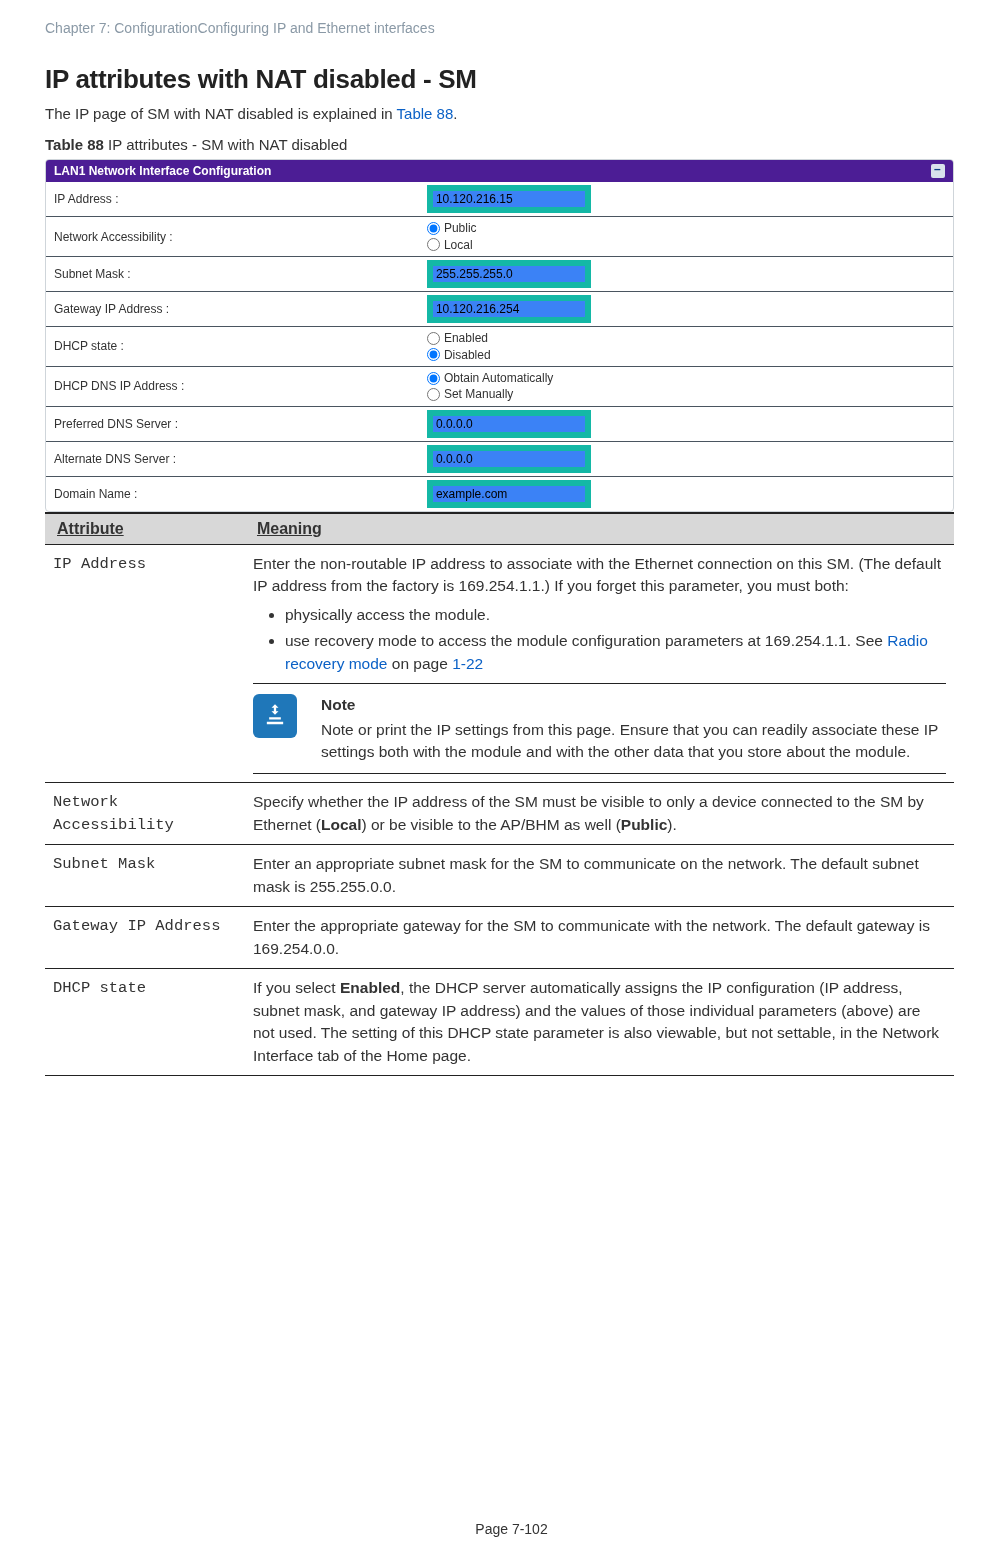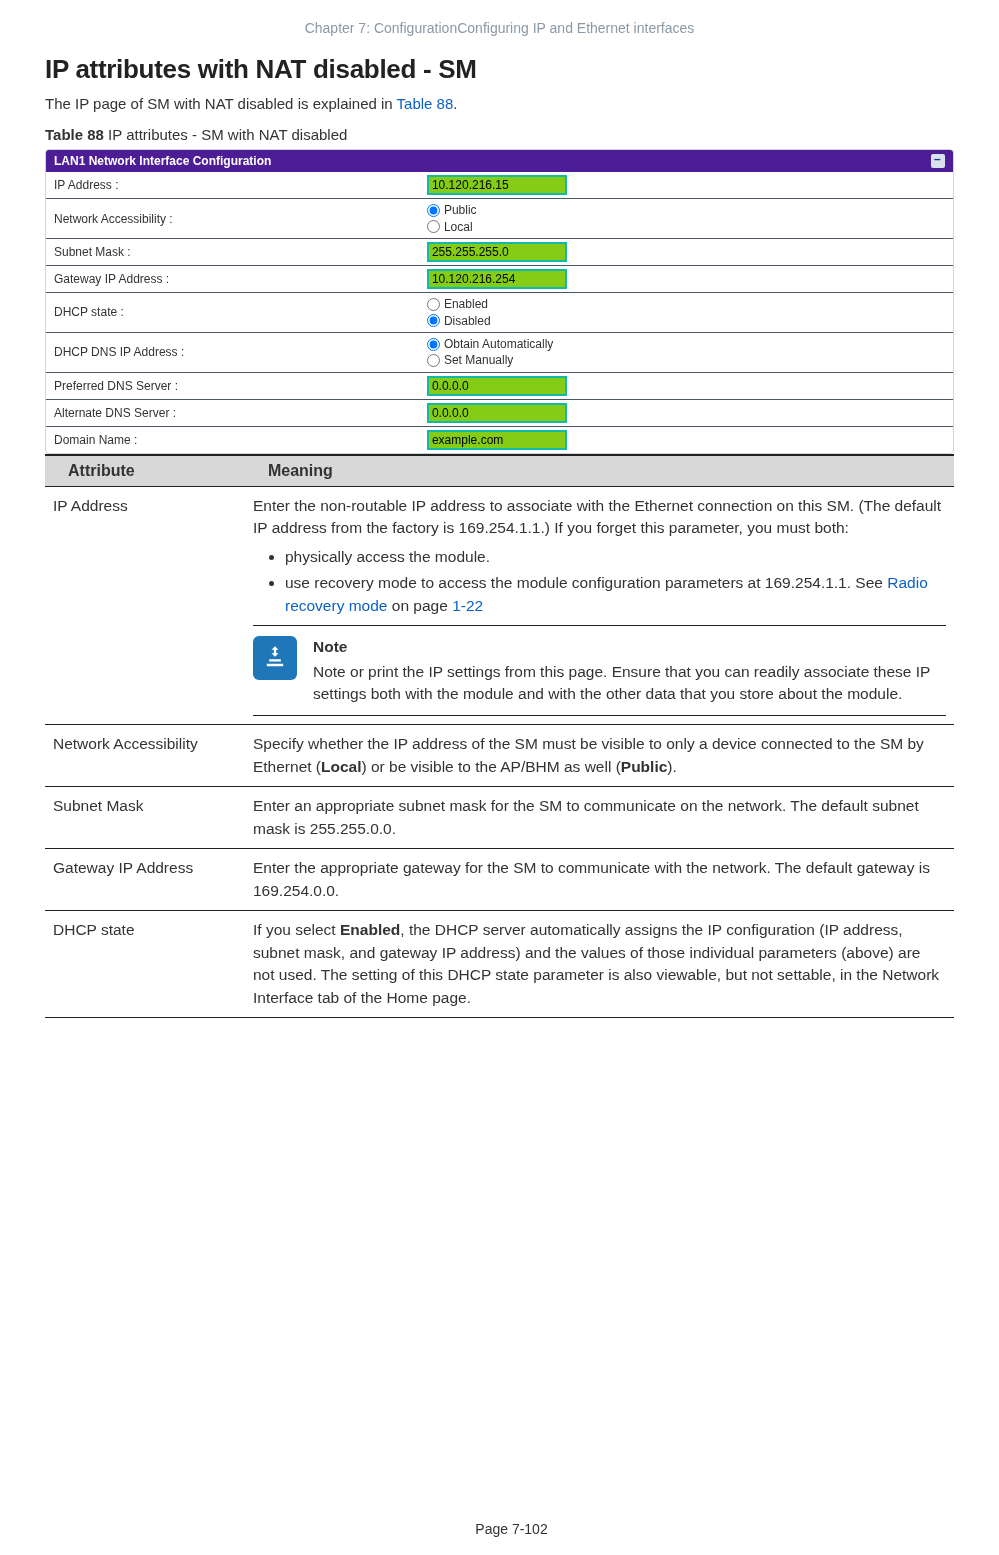--- a/index.html
+++ b/index.html
@@ -10,24 +10,24 @@
     height: 1555px;
     color: #333;
     font-size: 15px;
     position: relative;
   }
   .page {
     padding: 20px 45px 0 45px;
   }
   .running-header {
     display: flex;
-    justify-content: center;
+    justify-content: flex-start;
     color: #8a99a6;
     font-size: 14px;
-    margin-bottom: 18px;
+    margin-bottom: 28px;
   }
   h2.section-title {
     font-size: 26px;
     font-weight: bold;
     color: #222;
     margin-bottom: 10px;
     font-family: "Arial Narrow", Arial, sans-serif;
     letter-spacing: -0.3px;
   }
   .intro-line { margin-bottom: 14px; }
@@ -79,60 +79,61 @@
     color: #333;
   }
   .form-value {
     width: 58%;
     padding: 2px 0;
   }
   .form-value input[type="text"] {
     font-family: Arial;
     font-size: 12px;
     padding: 1px 3px;
-    border: 2px solid #14b8a6;
-    background: #84cc16;
-    width: 140px;
+    border: 6px solid #14b8a6;
+    background: #3b82f6;
+    width: 164px;
   }
   .radio-line { display:flex; align-items:center; gap:4px; padding:1px 0; }
   .radio-line input { margin:0; }
 
   
   table.attr-table {
     width: 100%;
     border-collapse: collapse;
     margin-top: 0;
   }
   table.attr-table th {
     text-align: left;
     background: #d8d8d8;
     border-top: 2px solid #222;
     border-bottom: 1px solid #222;
-    padding: 6px 23px;
+    padding: 6px 12px;
     font-weight: bold;
     font-size: 16px;
+    text-decoration: underline;
   }
   table.attr-table td {
     border-bottom: 1px solid #222;
     padding: 8px;
     vertical-align: top;
     line-height: 1.45;
     font-size: 15.5px;
   }
-  table.attr-table td.col-attr { width: 22%; }
+  table.attr-table td.col-attr { width: 22%; font-family: Liberation Mono, monospace; }
   ul.bullets { list-style: disc; padding-left: 32px; margin: 6px 0; }
   ul.bullets li { margin-bottom: 4px; }
 
   .note-box {
     border-top: 1px solid #222;
     border-bottom: 1px solid #222;
     margin-top: 8px;
     padding: 10px 0 10px 0;
     display: flex;
-    gap: 16px;
+    gap: 24px;
   }
   .note-icon {
     width: 44px; height: 44px;
     background: #1f77b9;
     border-radius: 6px;
     display: flex;
     align-items: center;
     justify-content: center;
     flex-shrink: 0;
   }

